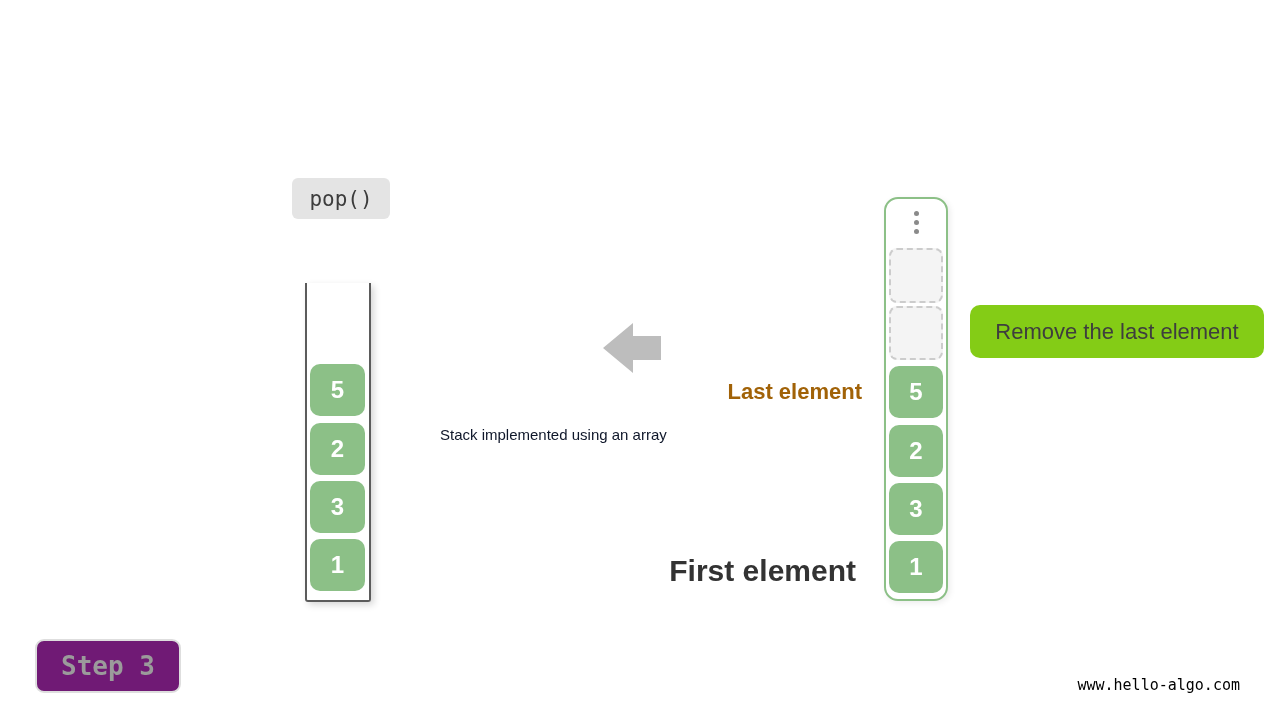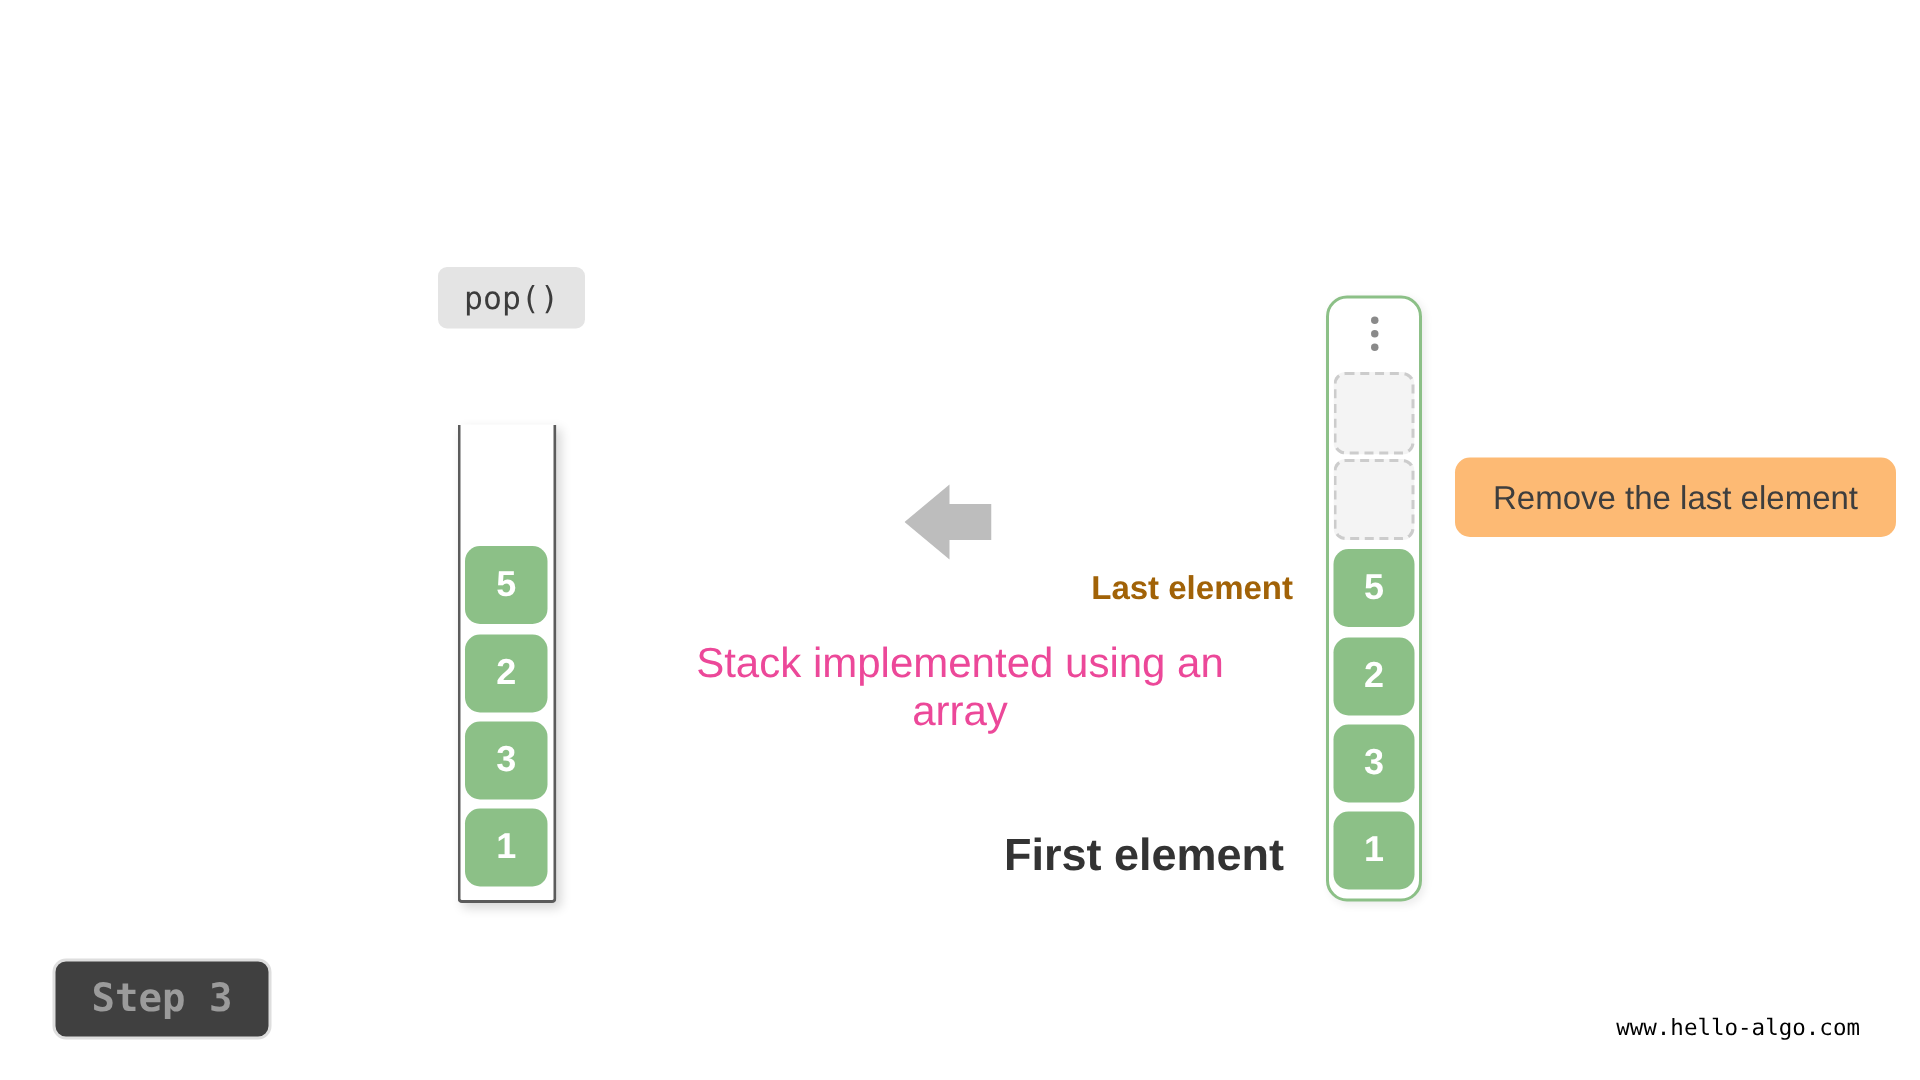--- a/index.html
+++ b/index.html
@@ -45,21 +45,21 @@
   .left-stack .c1 { top: 140px; }
   .left-stack .c2 { top: 198px; }
   .left-stack .c3 { top: 256px; }
 
   
   .arrow { position: absolute; left: 603px; top: 322px; width: 58px; height: 52px; }
 
   
   .caption {
     position: absolute; left: 440px; top: 426px; width: 400px;
-    text-align: center; font-size: 28px; color: #ec4899;
+    text-align: left; font-size: 15px; color: #0f172a;
   }
   .last-el {
     position: absolute; left: 640px; top: 379px; width: 222px;
     text-align: right; font-size: 22px; font-weight: bold; color: #a16207;
   }
   .first-el {
     position: absolute; left: 640px; top: 554px; width: 216px;
     text-align: right; font-size: 30px; font-weight: bold; color: #333333;
   }
 
@@ -91,30 +91,30 @@
   .right-stack .cell { width: 54px; }
   .right-stack .c0 { top: 167px; }
   .right-stack .c1 { top: 226px; }
   .right-stack .c2 { top: 284px; }
   .right-stack .c3 { top: 342px; }
 
   
   .annotation {
     position: absolute; left: 970px; top: 305px;
     width: 294px; height: 53px;
-    background: #fdba74; border-radius: 10px;
+    background: #84cc16; border-radius: 10px;
     display: flex; align-items: center; justify-content: center;
     font-size: 22px; color: #3E3E3E;
   }
 
   
   .step-badge {
     position: absolute; left: 35px; top: 639px;
     width: 146px; height: 54px;
-    background: #404040;
+    background: #701a75;
     border: 2px solid #DEDEDE; border-radius: 9px;
     display: flex; align-items: center; justify-content: center;
     font-size: 26px; font-weight: bold; color: #9B9B9B;
   }
 
   
   .watermark {
     position: absolute; right: 40px; top: 676px;
     font-size: 15px; color: #000000;
   }

